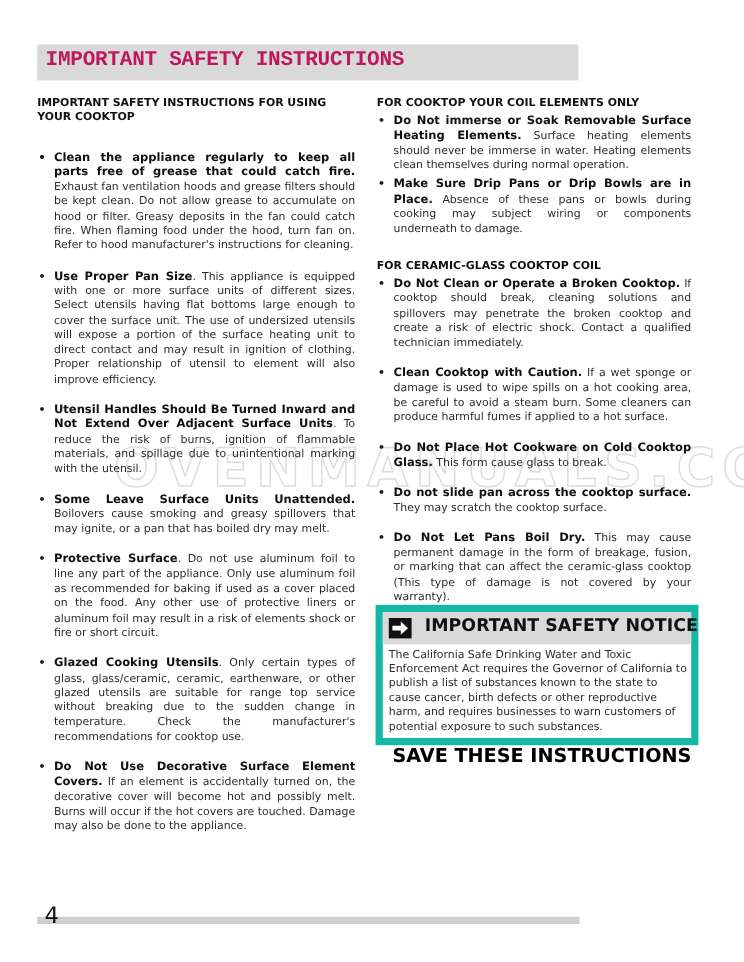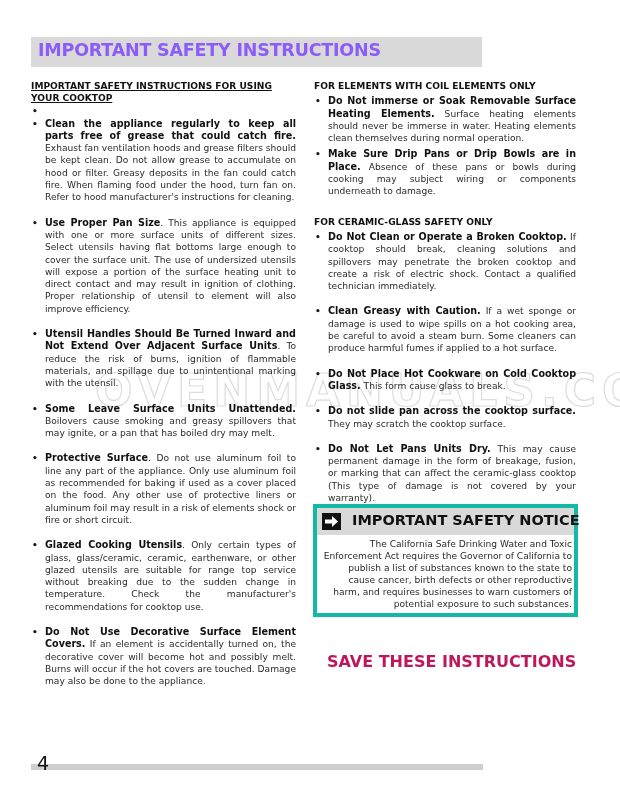--- a/index.html
+++ b/index.html
@@ -2,56 +2,56 @@
 <html><head>
   <meta charset="utf-8">
   <style>
     html, body { margin: 0; padding: 0; background: #ffffff; }
     body { width: 620px; height: 802px; position: relative; overflow: hidden;
            font-family: "DejaVu Sans", sans-serif; color: #1a1a1a; }
     .header-bar { position: absolute; left: 31px; top: 37px; width: 452px; height: 30px;
                   background: #d9d9d9; }
     .header-bar { width: 451px; }
     .header-title { position: absolute; left: 38px; top: 40px; font-weight: bold; font-size: 17.5px;
-                    letter-spacing: -0.2px; color: #8b5cf6; white-space: nowrap; }
+                    letter-spacing: -0.2px; color: #be185d; white-space: nowrap; font-family: Liberation Mono, monospace; }
     .col { position: absolute; top: 80px; font-size: 9.1px; line-height: 12.3px; }
     .col-left { left: 31px; width: 265px; }
     .col-right { left: 314px; width: 262px; }
     .sec-head { font-weight: bold; font-size: 9.1px; color: #111; margin: 0 0 3px 0; }
     .item { position: relative; padding-left: 14px; text-align: justify; margin: 0; }
     .item .bullet { position: absolute; left: 1px; top: 0; font-weight: bold; }
     .item .lead { font-weight: bold; font-size: 9.6px; color: #111; }
     .item .body { color: #2a2a2a; }
     .notice { position: absolute; left: 313px; top: 504px; width: 257px; height: 105px;
-              border: 4px solid #14b8a6; background: #fff; }
+              border: 6px solid #14b8a6; background: #fff; }
     .notice-head { position: absolute; left: 0; top: 0; width: 257px; height: 27px; background: #d9d9d9; }
     .arrow-box { position: absolute; left: 5px; top: 5px; width: 19px; height: 17px; background: #111; }
     .notice-title { position: absolute; left: 35px; top: 4px; font-weight: bold; font-size: 14.5px;
                     color: #111; white-space: nowrap; }
     .notice-body { position: absolute; left: 5px; top: 30px; width: 250px; font-size: 9.1px;
-                   line-height: 12.1px; color: #2a2a2a; text-align: right; }
+                   line-height: 12.1px; color: #2a2a2a; }
     .save { position: absolute; left: 327px; top: 620px; font-weight: bold; font-size: 16px;
-            color: #be185d; white-space: nowrap; margin-top: 32px; }
+            color: #000000; white-space: nowrap; }
     .footer-bar { position: absolute; left: 31px; top: 764px; width: 452px; height: 6px; background: #cfcfcf; }
     .page-num { position: absolute; left: 37px; top: 752px; font-size: 19px; color: #111;
                 font-family: "DejaVu Sans", sans-serif; }
     .watermark { position: absolute; left: 95px; top: 365px; font-weight: bold; font-size: 44px;
                  color: transparent; -webkit-text-stroke: 1.2px #d4d4d4; letter-spacing: 6px;
                  white-space: nowrap; opacity: 0.8; }
   </style>
 </head>
 <body>
 
 <div class="header-bar"></div>
 <div class="header-title">IMPORTANT SAFETY INSTRUCTIONS</div>
 
 <div class="watermark">OVENMANUALS.COM</div>
 
 <div class="col col-left">
-  <div class="sec-head" style="margin-bottom:0;text-decoration:underline;">IMPORTANT SAFETY INSTRUCTIONS FOR USING YOUR COOKTOP</div>
+  <div class="sec-head" style="margin-bottom:21px;">IMPORTANT SAFETY INSTRUCTIONS FOR USING YOUR COOKTOP</div>
 
   <p class="item" style="margin-bottom:13px;">
     <span class="bullet">•</span>
     <span class="body"></span>
   </p>
   <p class="item" style="margin-bottom:13px;">
     <span class="bullet">•</span>
     <span class="lead">Clean the appliance regularly to keep all parts free of grease that could catch fire.</span><span class="body"> Exhaust fan ventilation hoods and grease filters should be kept clean. Do not allow grease to accumulate on hood or filter. Greasy deposits in the fan could catch fire. When flaming food under the hood, turn fan on. Refer to hood manufacturer's instructions for cleaning.</span>
   </p>
   <p class="item" style="margin-bottom:13px;">
@@ -74,50 +74,50 @@
     <span class="bullet">•</span>
     <span class="lead">Glazed Cooking Utensils</span><span class="body">. Only certain types of glass, glass/ceramic, ceramic, earthenware, or other glazed utensils are suitable for range top service without breaking due to the sudden change in temperature. Check the manufacturer's recommendations for cooktop use.</span>
   </p>
   <p class="item">
     <span class="bullet">•</span>
     <span class="lead">Do Not Use Decorative Surface Element Covers.</span><span class="body"> If an element is accidentally turned on, the decorative cover will become hot and possibly melt. Burns will occur if the hot covers are touched. Damage may also be done to the appliance.</span>
   </p>
 </div>
 
 <div class="col col-right">
-  <div class="sec-head">FOR ELEMENTS WITH COIL ELEMENTS ONLY</div>
+  <div class="sec-head">FOR COOKTOP YOUR COIL ELEMENTS ONLY</div>
   <p class="item" style="margin-bottom:4px;">
     <span class="bullet">•</span>
     <span class="lead">Do Not immerse or Soak Removable Surface Heating Elements.</span><span class="body"> Surface heating elements should never be immerse in water. Heating elements clean themselves during normal operation.</span>
   </p>
   <p class="item" style="margin-bottom:18px;">
     <span class="bullet">•</span>
     <span class="lead">Make Sure Drip Pans or Drip Bowls are in Place.</span><span class="body"> Absence of these pans or bowls during cooking may subject wiring or components underneath to damage.</span>
   </p>
 
-  <div class="sec-head">FOR CERAMIC-GLASS SAFETY ONLY</div>
+  <div class="sec-head">FOR CERAMIC-GLASS COOKTOP COIL</div>
   <p class="item" style="margin-bottom:13px;">
     <span class="bullet">•</span>
     <span class="lead">Do Not Clean or Operate a Broken Cooktop.</span><span class="body"> If cooktop  should break, cleaning solutions and spillovers may penetrate the broken cooktop and create a risk of electric shock. Contact a qualified technician immediately.</span>
   </p>
   <p class="item" style="margin-bottom:13px;">
     <span class="bullet">•</span>
-    <span class="lead">Clean Greasy with Caution.</span><span class="body"> If a wet sponge or damage is used to wipe spills on a hot cooking area, be careful to avoid a steam burn. Some cleaners can produce harmful fumes if applied to a hot surface.</span>
+    <span class="lead">Clean Cooktop with Caution.</span><span class="body"> If a wet sponge or damage is used to wipe spills on a hot cooking area, be careful to avoid a steam burn. Some cleaners can produce harmful fumes if applied to a hot surface.</span>
   </p>
   <p class="item" style="margin-bottom:13px;">
     <span class="bullet">•</span>
     <span class="lead">Do Not Place Hot Cookware on Cold Cooktop Glass.</span><span class="body"> This form cause glass to break.</span>
   </p>
   <p class="item" style="margin-bottom:13px;">
     <span class="bullet">•</span>
     <span class="lead">Do not slide pan across the cooktop surface.</span><span class="body"> They may scratch the cooktop surface.</span>
   </p>
   <p class="item">
     <span class="bullet">•</span>
-    <span class="lead">Do Not Let Pans Units Dry.</span><span class="body"> This may cause permanent damage in the form of breakage, fusion, or marking that can affect the ceramic-glass cooktop (This type of damage is not covered by your warranty).</span>
+    <span class="lead">Do Not Let Pans Boil Dry.</span><span class="body"> This may cause permanent damage in the form of breakage, fusion, or marking that can affect the ceramic-glass cooktop (This type of damage is not covered by your warranty).</span>
   </p>
 </div>
 
 <div class="notice">
   <div class="notice-head">
     <span class="arrow-box">
       <svg width="19" height="17" viewBox="0 0 19 17">
         <path d="M3 6.5 H10 V3 L16 8.5 L10 14 V10.5 H3 Z" fill="#ffffff"></path>
       </svg>
     </span>

